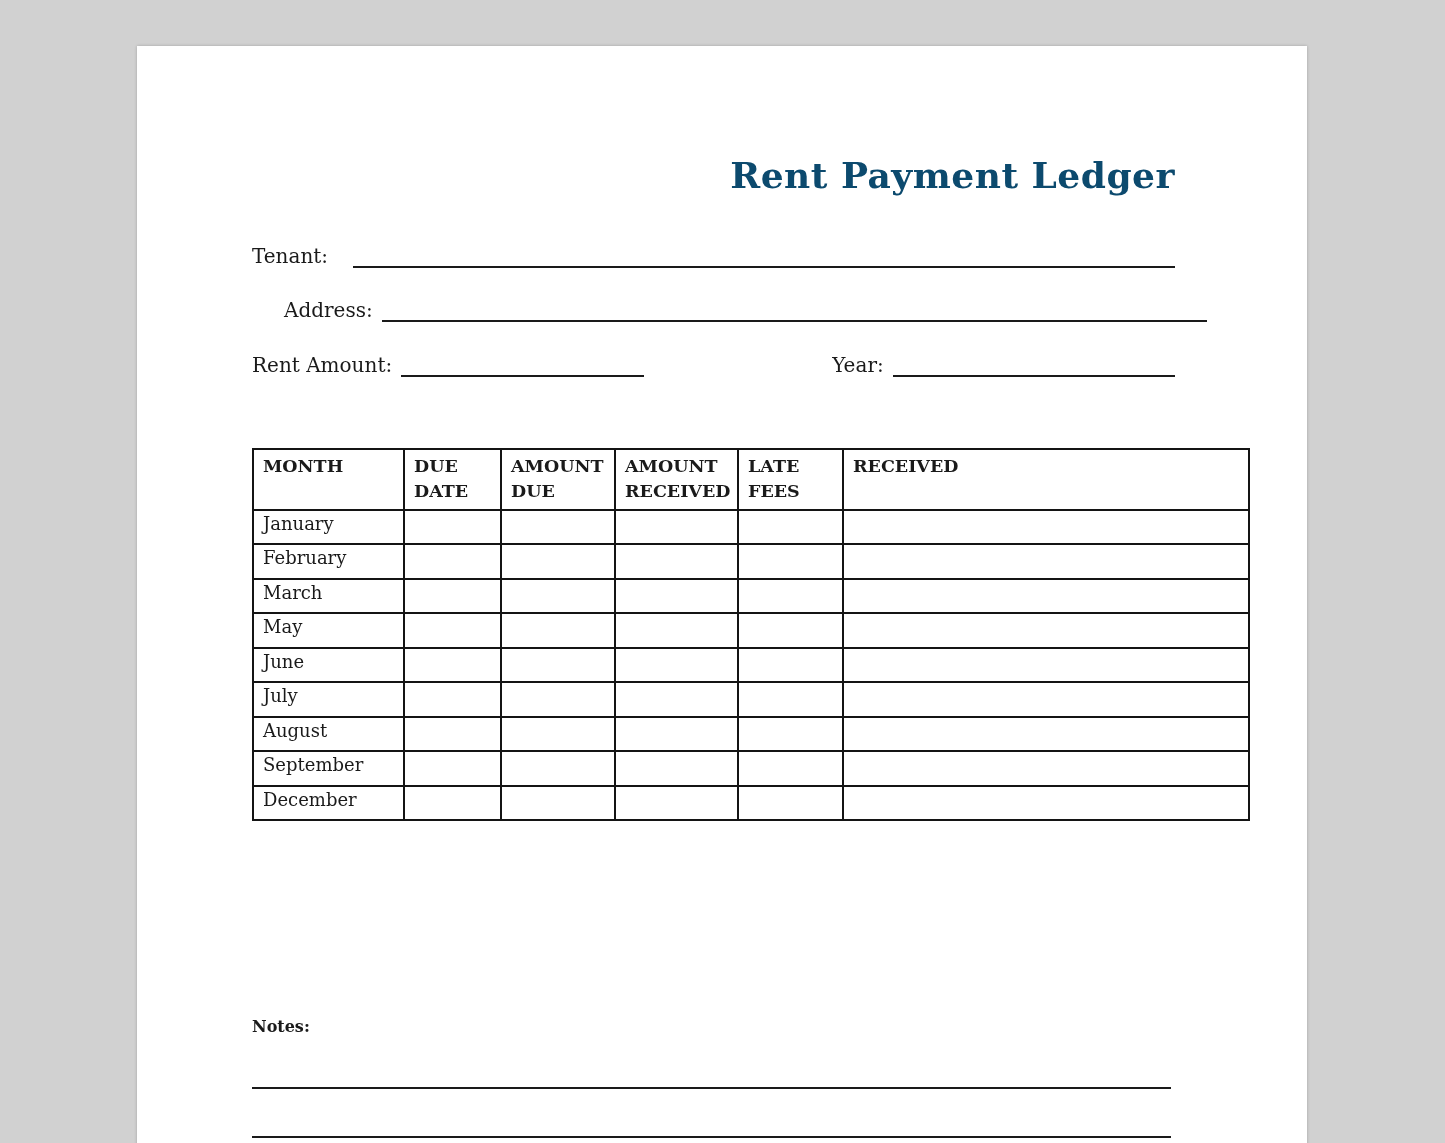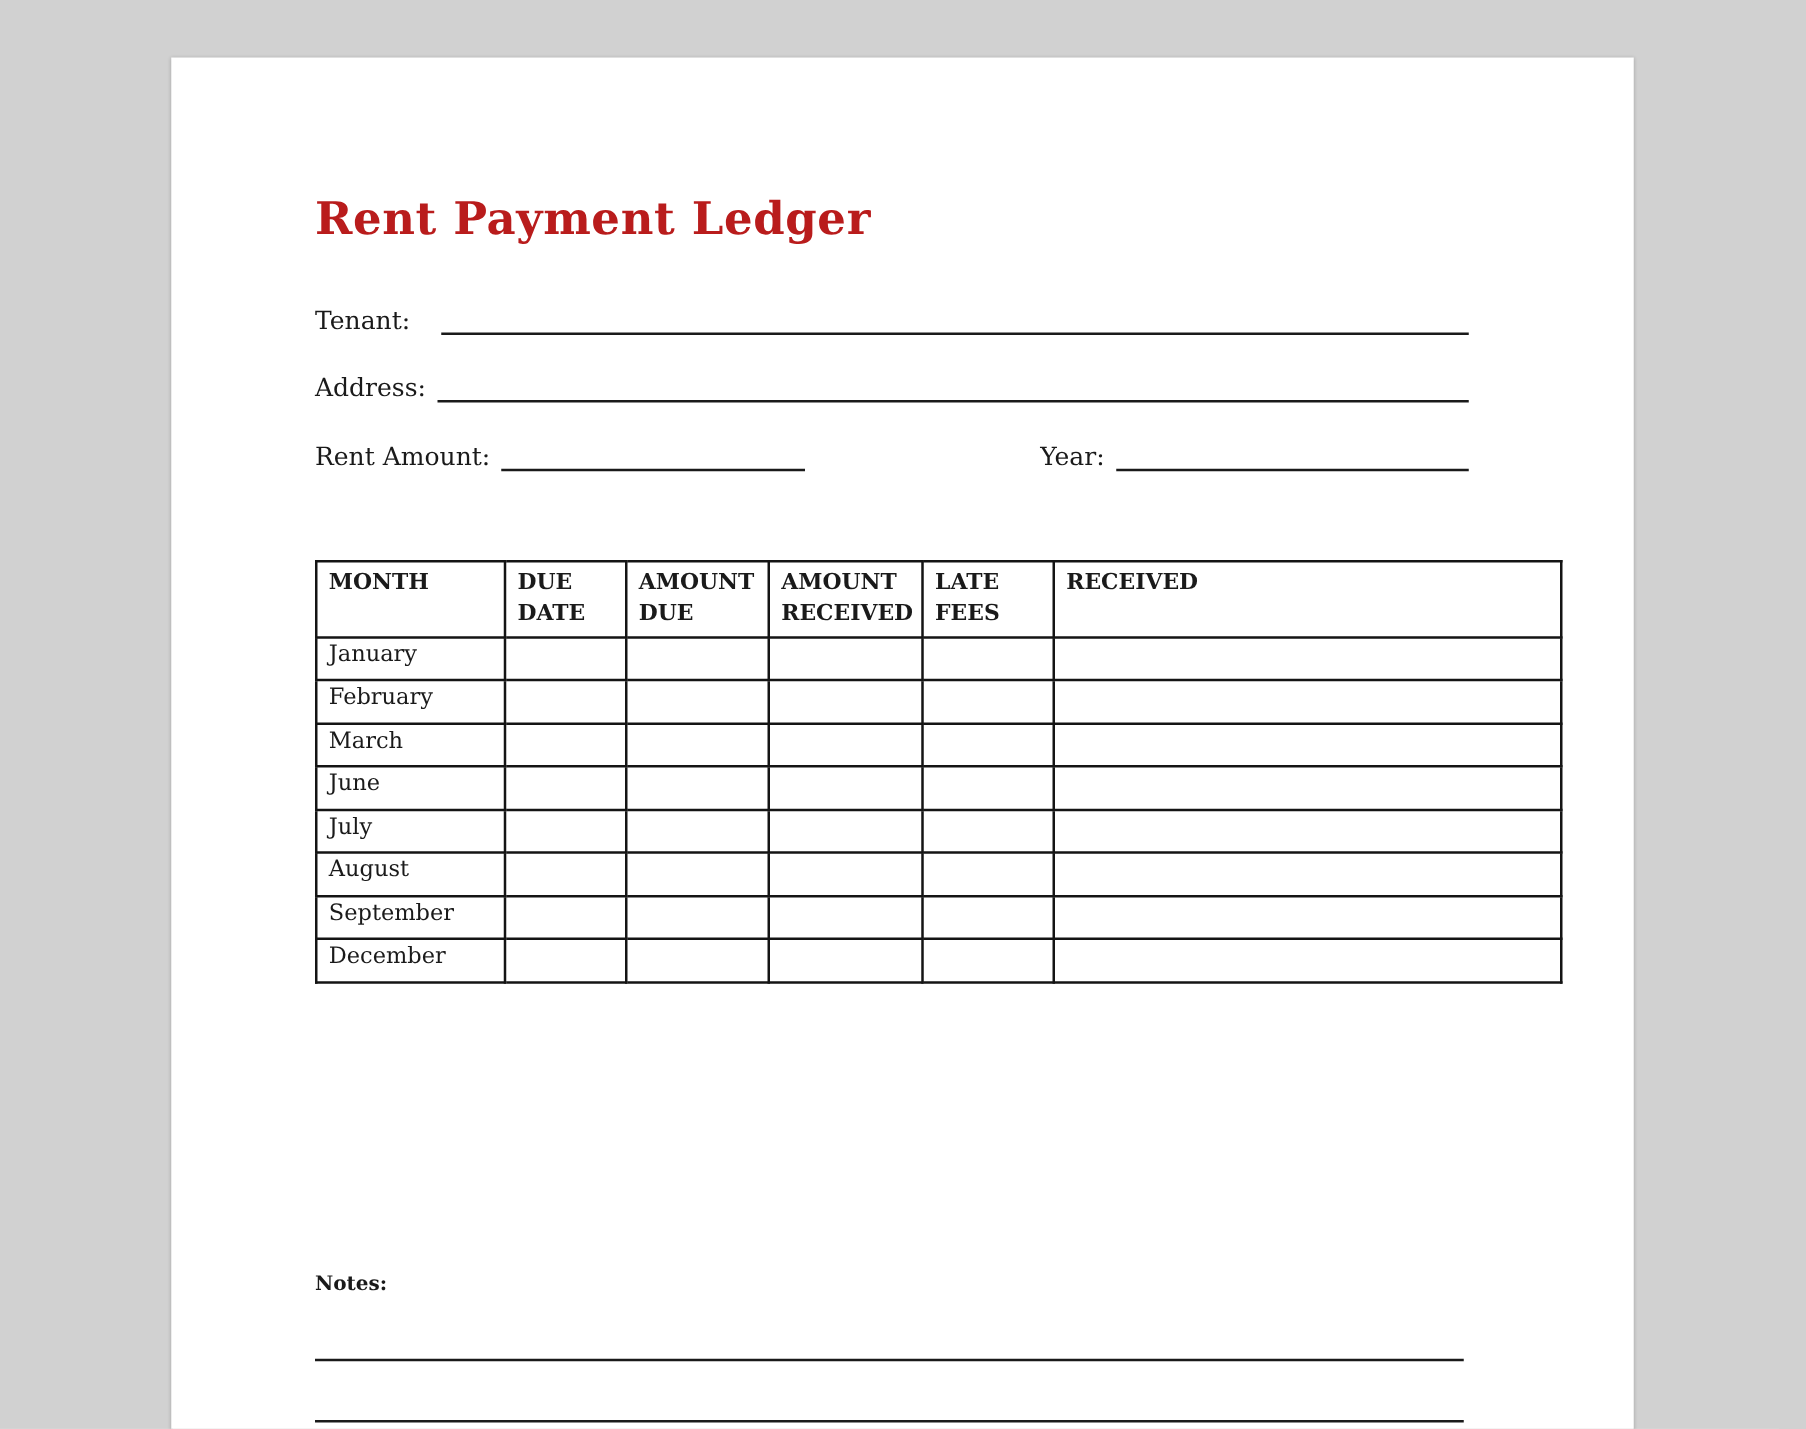--- a/index.html
+++ b/index.html
@@ -18,25 +18,25 @@
     left: 137px; top: 46px;
     width: 1170px; height: 1200px;
     background: #ffffff;
     box-shadow: 0 0 3px rgba(0,0,0,0.22);
   }
 
   .doc-title {
     position: absolute;
     left: 115px; top: 108px;
     width: 923px;
-    text-align: left;
+    text-align: right;
     font-size: 36px;
     font-weight: bold;
     letter-spacing: 0.5px;
-    color: #b91c1c;
+    color: #0c4a6e;
   }
 
   .form-row {
     position: absolute;
     left: 115px;
     width: 923px;
     height: 26px;
     display: flex;
     align-items: flex-end;
     font-size: 20px;
@@ -46,21 +46,21 @@
     padding-right: 9px;
     white-space: nowrap;
   }
   .fill {
     border-bottom: 2px solid #1a1a1a;
     align-self: stretch;
   }
   .fill.grow { flex: 1 1 auto; }
 
   .row-tenant  { top: 196px; gap: 16px; }
-  .row-address { top: 250px; }
+  .row-address { top: 250px; margin-left: 32px; }
   .row-rent    { top: 305px; }
   .rent-fill   { width: 243px; flex: none; }
   .rent-gap    { width: 188px; flex: none; }
 
   table.ledger {
     position: absolute;
     left: 115px; top: 402px;
     width: 996px;
     border-collapse: collapse;
     table-layout: fixed;
@@ -165,20 +165,28 @@
         </tr>
         <tr>
           <td>March</td>
           <td></td>
           <td></td>
           <td></td>
           <td></td>
           <td></td>
         </tr>
         <tr>
+          <td>May</td>
+          <td></td>
+          <td></td>
+          <td></td>
+          <td></td>
+          <td></td>
+        </tr>
+        <tr>
           <td>June</td>
           <td></td>
           <td></td>
           <td></td>
           <td></td>
           <td></td>
         </tr>
         <tr>
           <td>July</td>
           <td></td>

